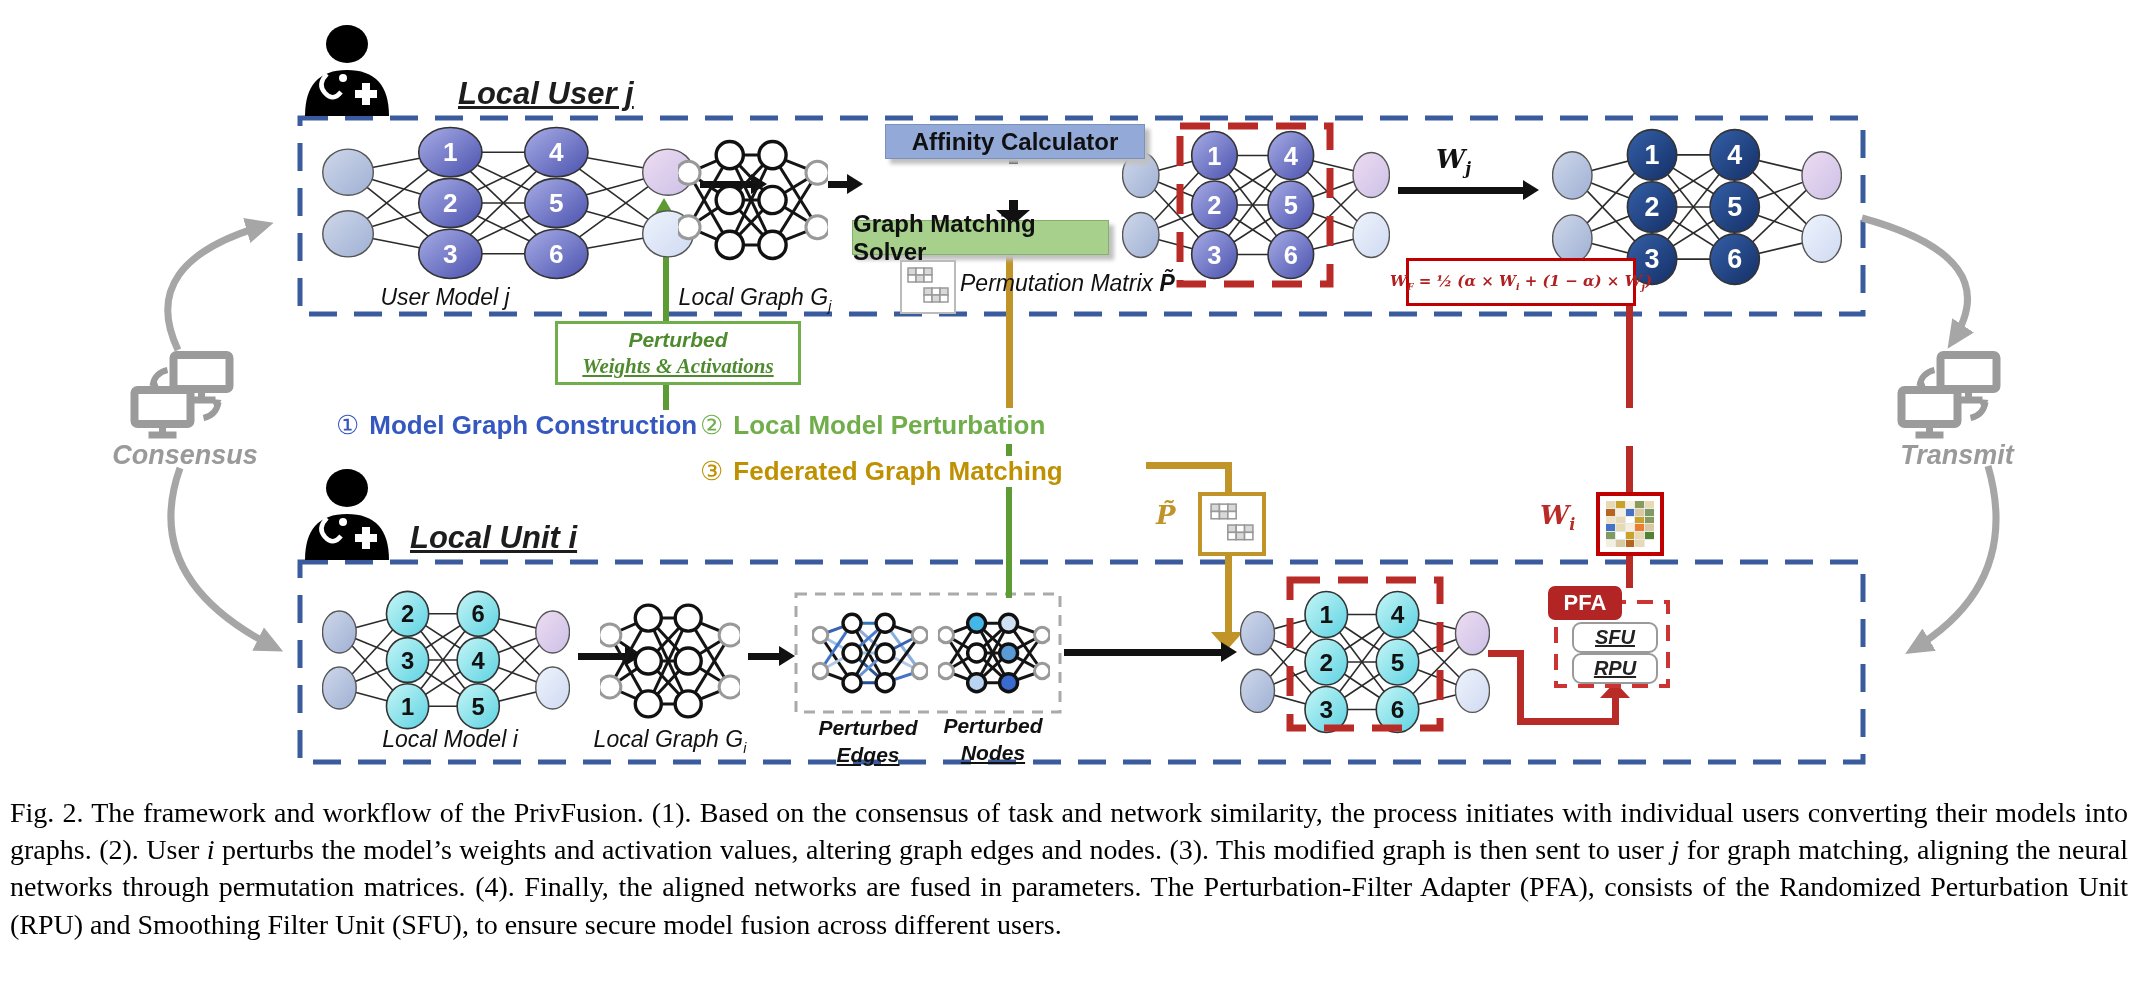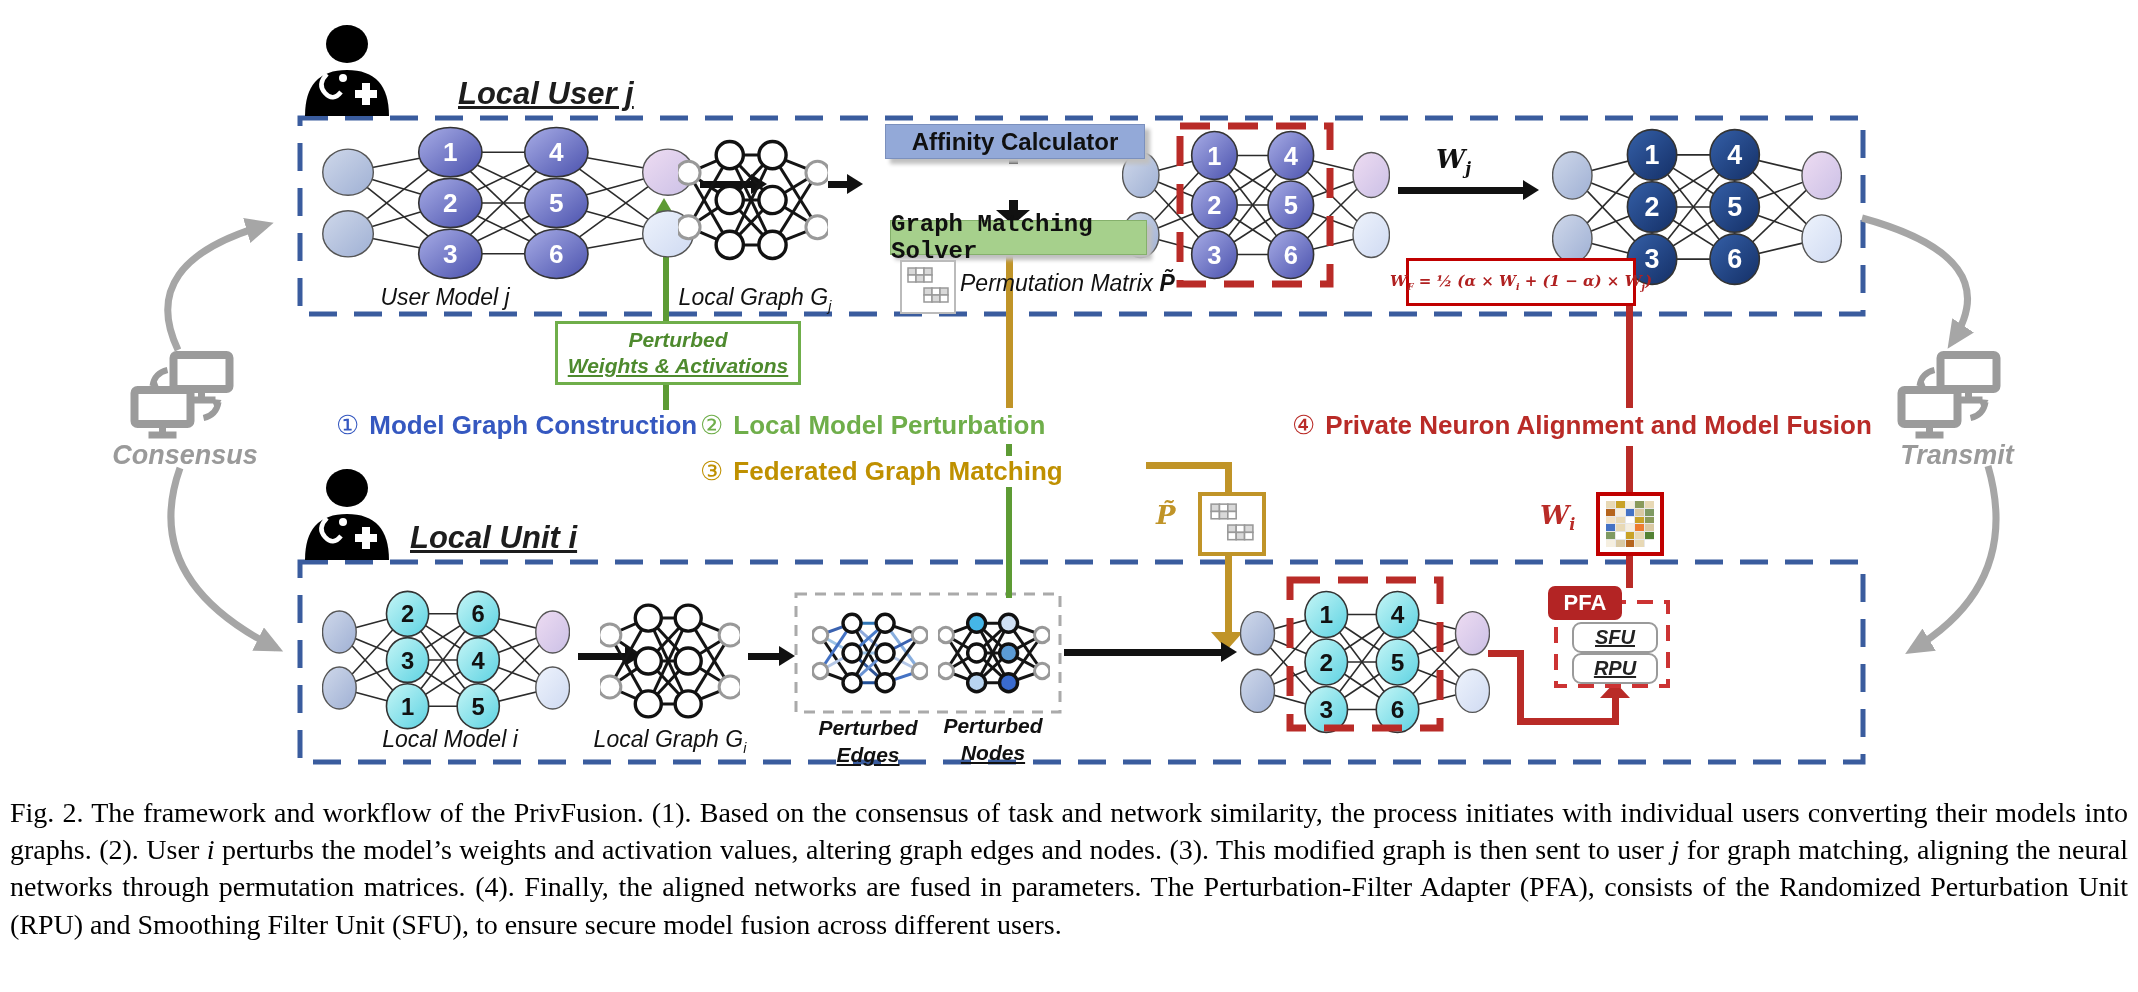--- a/index.html
+++ b/index.html
@@ -18,21 +18,21 @@
   .affinity{background:#93a9d8;border:1px solid #7b90bd;}
   .solver{background:#a6d08c;border:1px solid #85b06c;}
   .formulabox{background:#fff;border:3px solid #6fae4a;display:flex;align-items:center;justify-content:center;z-index:4;box-shadow:4px 4px 4px #cfcfcf;}
   .formula{font-family:"DejaVu Serif",serif;font-weight:bold;font-style:italic;font-size:21px;color:#111;white-space:nowrap;}
   .redformula{background:#fff;border:3px solid #c00000;display:flex;align-items:center;justify-content:center;z-index:4;}
   .redformula .formula{font-size:15px;color:#b02020;}
   .sub{font-size:0.62em;vertical-align:-0.4em;}
   .it{font-style:italic;}
   .bd{font-weight:bold;}
   .wabox{background:#fff;border:3px solid #6fae4a;color:#4e8a2e;font-weight:bold;font-style:italic;font-size:21px;text-align:center;line-height:1.25;z-index:4;display:flex;flex-direction:column;justify-content:center;}
-  .wabox .u{text-decoration:underline;}
+  .wabox .u{text-decoration:underline;font-family:Liberation Serif, serif;}
   .permlabel{font-size:23px;font-style:italic;color:#111;z-index:4;white-space:nowrap;}
   .mathlabel{font-family:"DejaVu Serif",serif;font-weight:bold;font-style:italic;font-size:26px;z-index:4;white-space:nowrap;}
   .matbox{background:#fff;display:flex;align-items:center;justify-content:center;z-index:4;}
   .pfatitle{background:#b32424;color:#fff;font-weight:bold;font-size:22px;border-radius:7px;display:flex;align-items:center;justify-content:center;z-index:5;}
   .unitbox{background:#fff;border:2px solid #9a9a9a;border-radius:9px;display:flex;align-items:center;justify-content:center;font-size:20px;font-weight:bold;font-style:italic;text-decoration:underline;color:#222;z-index:6;}
   .pertlabel{font-size:21px;font-style:italic;font-weight:bold;color:#111;text-align:center;line-height:1.3;z-index:4;}
   .pertlabel .u{text-decoration:underline;}
   
   .harrow{position:absolute;height:7px;background:#111;z-index:1;}
   .harrow:after{content:'';position:absolute;right:-15px;top:-7px;border-left:16px solid #111;border-top:10.5px solid transparent;border-bottom:10.5px solid transparent;}
@@ -581,21 +581,21 @@
   <svg class="layer" width="2138" height="992" style="z-index:3">
     <rect x="1180" y="126" width="150" height="158" fill="none" stroke="#b92b27" stroke-width="7" stroke-dasharray="30 18"></rect>
     <rect x="1290" y="580" width="150" height="148" fill="none" stroke="#b92b27" stroke-width="7" stroke-dasharray="30 18"></rect>
     <rect x="1556" y="602" width="112" height="84" fill="none" stroke="#cc3333" stroke-width="4" stroke-dasharray="16 11"></rect>
   </svg>
 
   <div class="abs sublabel" style="left:330px;top:284px;width:230px;"><span>User Model j</span></div>
   <div class="abs sublabel" style="left:640px;top:284px;width:230px;"><span>Local Graph G</span><span class="sub">j</span></div>
 
   <div class="abs hdrbox affinity" style="left:885px;top:124px;width:258px;height:33px;">Affinity Calculator</div>
-  <div class="abs hdrbox solver" style="left:890px;top:220px;width:255px;height:33px;font-family:Liberation Mono, monospace;">Graph Matching Solver</div>
+  <div class="abs hdrbox solver" style="left:852px;top:220px;width:255px;height:33px;">Graph Matching Solver</div>
   <div class="abs matbox" style="left:900px;top:260px;width:52px;height:50px;border:2px solid #bbb;z-index:4">
     <svg width="44" height="42" viewBox="0 0 44 42">
       <g stroke="#999" stroke-width="1.5" fill="#d9d9d9">
         <rect x="2" y="2" width="8" height="7"></rect>
           <rect x="10" y="2" width="8" height="7" fill="#fff"></rect>
           <rect x="18" y="2" width="8" height="7"></rect>
         <rect x="2" y="9" width="8" height="7" fill="#fff"></rect>
           <rect x="10" y="9" width="8" height="7"></rect>
           <rect x="18" y="9" width="8" height="7" fill="#fff"></rect>
         <rect x="18" y="22" width="8" height="7"></rect>
@@ -620,23 +620,20 @@
   </div>
 
   <div class="abs step" style="left: 336px; top: 410px; color: rgb(53, 88, 192);">
     <span class="num">①</span><span>Model Graph Construction</span>
   </div>
   <div class="abs step" style="left: 700px; top: 410px; color: rgb(111, 174, 74);">
     <span class="num">②</span><span>Local Model Perturbation</span>
   </div>
   <div class="abs step" style="left: 700px; top: 456px; color: rgb(191, 144, 0);">
     <span class="num">③</span><span>Federated Graph Matching</span>
-  </div>
-  <div class="abs step" style="left: 1292px; top: 410px; color: rgb(185, 43, 39);">
-    <span class="num">④</span><span>Private Neuron Alignment and Model Fusion</span>
   </div>
 
   <div class="abs" style="left:126px;top:350px;width:118px;height:90px;z-index:4">
     <svg width="118" height="90" viewBox="0 0 115 90">
       <g stroke="#9b9b9b" fill="none">
         <rect x="46" y="5" width="56" height="34" rx="3" stroke-width="8"></rect>
         <path d="M74,39 v9 M60,50 h28" stroke-width="7"></path>
         <path d="M40,20 q-13,3 -15,16" stroke-width="6"></path>
         <path d="M76,68 q13,-3 15,-16" stroke-width="6"></path>
       </g>

